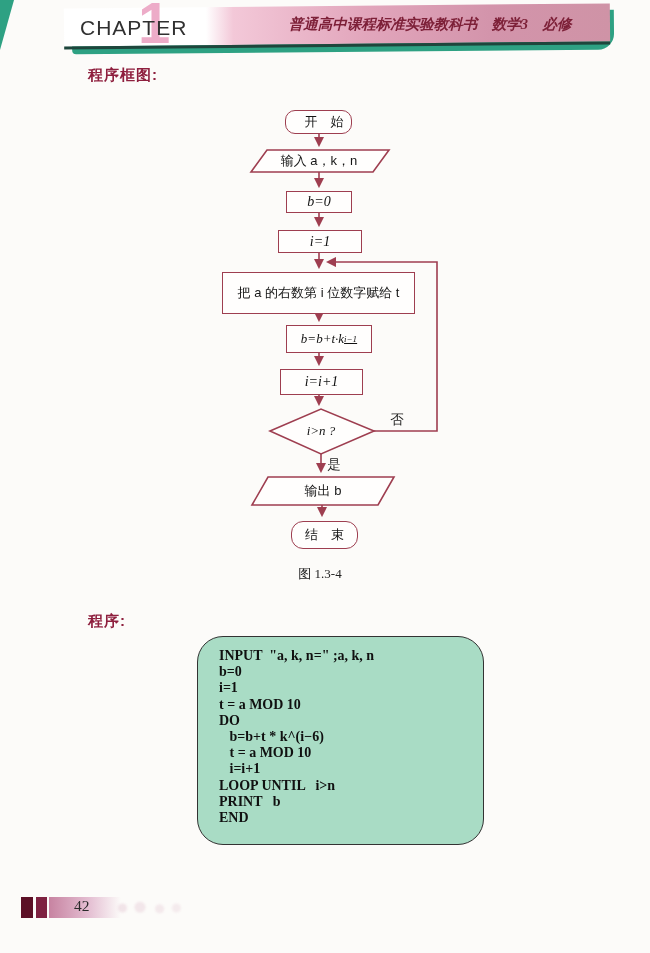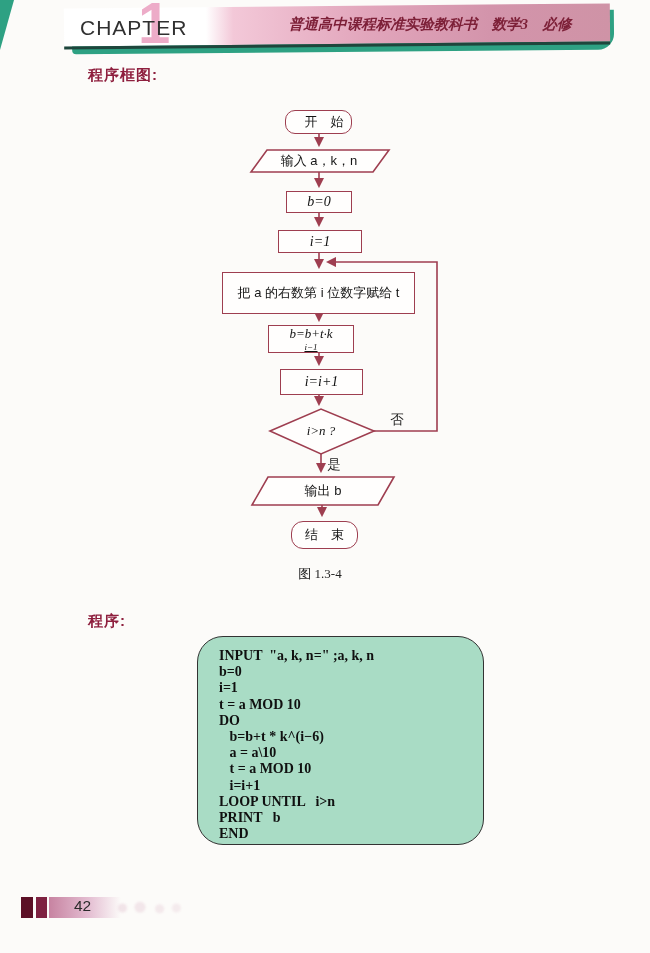--- a/index.html
+++ b/index.html
@@ -83,21 +83,21 @@
   }
   
   .footer-bar1 { position:absolute; left:21px; top:897px; width:12px; height:21px; background:#5c1026; }
   .footer-bar2 { position:absolute; left:36px; top:897px; width:11px; height:21px; background:#7e2141; }
   .footer-fade {
     position:absolute; left:49px; top:897px; width:72px; height:21px;
     background:linear-gradient(90deg,#c783a1,#e4bed2 55%,rgba(250,240,246,0));
   }
   .page-number {
     position:absolute; left:74px; top:897px; width:30px;
-    font-family:Liberation Sans, sans-serif; font-size:15.5px; color:#2b2b2b;
+    font-family:Liberation Serif, serif; font-size:15.5px; color:#2b2b2b;
   }
   .bleed-marks {
     position:absolute; left:112px; top:900px; width:70px; height:16px;
     background:
       radial-gradient(circle at 15% 50%, rgba(205,150,175,.5) 0 4px, transparent 5px),
       radial-gradient(circle at 40% 45%, rgba(205,150,175,.45) 0 5px, transparent 6px),
       radial-gradient(circle at 68% 55%, rgba(205,150,175,.4) 0 4px, transparent 5px),
       radial-gradient(circle at 92% 50%, rgba(205,150,175,.35) 0 4px, transparent 5px);
     opacity:.45; filter:blur(1px);
   }
@@ -143,21 +143,21 @@
 <div class="fc-rect cjk-node" style="left:285px; top:110px; width:67px; height:24px; border-radius:10px;padding-left:11px;">开　始</div>
 
 <div class="fc-label cjk-node" style="left:256px; top:150px; width:126px; height:21px;">输入 a，k，n</div>
 
 <div class="fc-rect math" style="left:286px; top:191px; width:66px; height:22px;">b=0</div>
 
 <div class="fc-rect math" style="left:278px; top:230px; width:84px; height:23px;">i=1</div>
 
 <div class="fc-rect cjk-node" style="left:222px; top:272px; width:193px; height:42px;">把 a 的右数第 i 位数字赋给 t</div>
 
-<div class="fc-rect" style="left:268px; top:325px; width:86px; height:28px;flex-direction:column;">
+<div class="fc-rect" style="left:286px; top:325px; width:86px; height:28px;">
   <span class="math" style="font-size:13px;">b=b+t·k</span>
     <sup class="math" style="font-size:9px;text-decoration:underline;">i−1</sup>
 </div>
 
 <div class="fc-rect math" style="left:280px; top:369px; width:83px; height:26px;">i=i+1</div>
 
 <div class="fc-label math" style="left:281px; top:421px; width:80px; height:20px; font-size:13px;">i&gt;n ?</div>
 
 <div class="fc-label branch" style="left:383px; top:411px; width:28px; height:18px;">否</div>
 
@@ -169,21 +169,20 @@
 
 <div class="fig-caption">图 1.3-4</div>
 
 <div class="code-box">
   <div class="code-line">INPUT  "a, k, n=" ;a, k, n</div>
   <div class="code-line">b=0</div>
   <div class="code-line">i=1</div>
   <div class="code-line">t = a MOD 10</div>
   <div class="code-line">DO</div>
   <div class="code-line">   b=b+t * k^(i−6)</div>
-  <div class="code-line">   a = a\10</div>
   <div class="code-line">   t = a MOD 10</div>
   <div class="code-line">   i=i+1</div>
   <div class="code-line">LOOP UNTIL   i&gt;n</div>
   <div class="code-line">PRINT   b</div>
   <div class="code-line">END</div>
 </div>
 
 <div class="footer-bar1"></div>
 <div class="footer-bar2"></div>
 <div class="footer-fade"></div>

